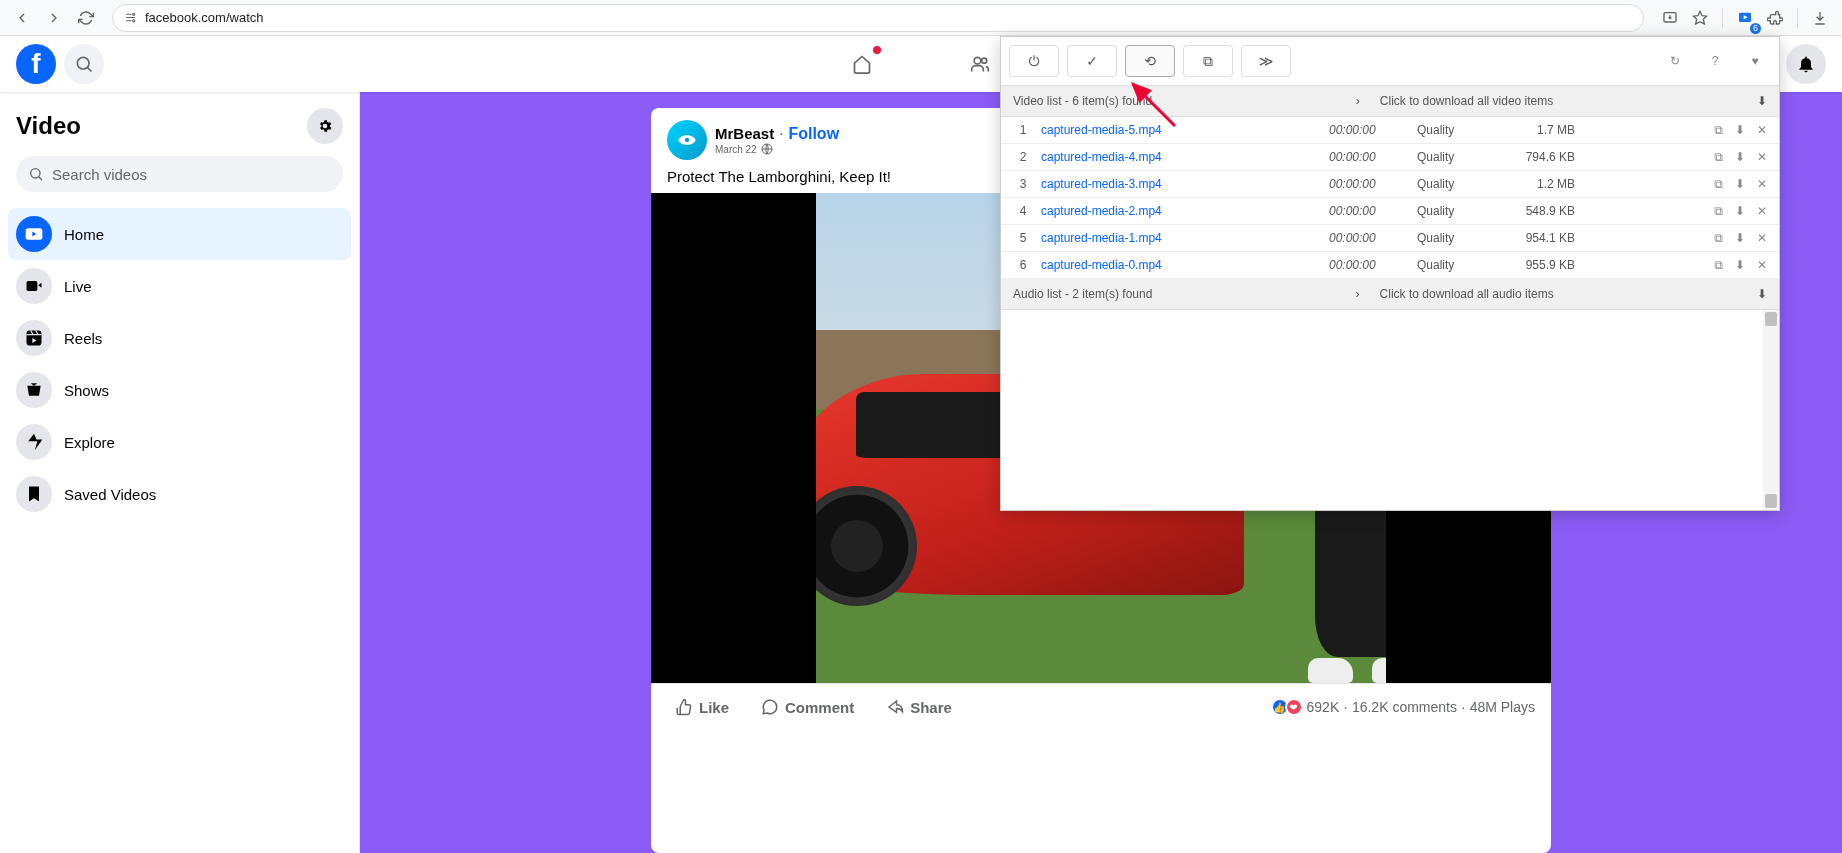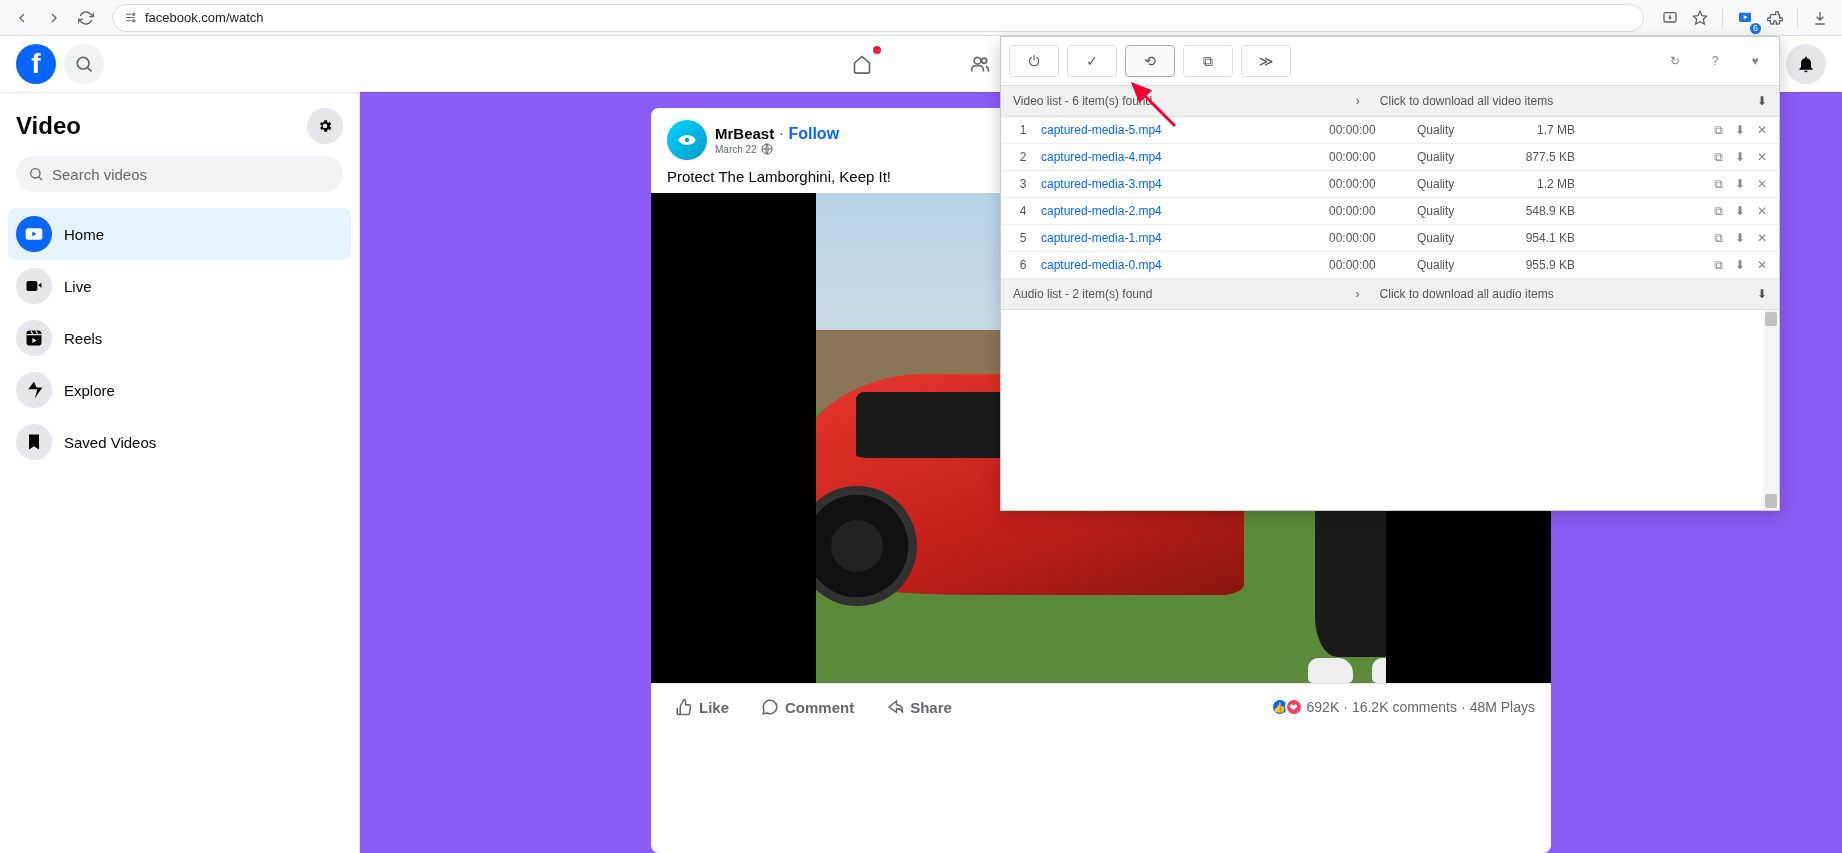--- a/index.html
+++ b/index.html
@@ -79,21 +79,21 @@
 .ext-tb-btn.active { border-color: #aaa; background: #fafafa; }
 .ext-tb-spacer { flex: 1; }
 .ext-tb-icon { width: 32px; height: 32px; display: flex; align-items: center; justify-content: center; color: #888; }
 .ext-section { background: #f0f0f0; padding: 8px 12px; display: flex; align-items: center; gap: 12px; border-bottom: 1px solid #ddd; }
 .ext-sec-left { flex: 0 0 auto; }
 .ext-sec-chev { margin-left: auto; margin-right: 8px; }
 .ext-list { max-height: 200px; overflow-y: scroll; }
 .ext-row { display: flex; align-items: center; padding: 6px 12px; border-bottom: 1px solid #eee; gap: 8px; }
 .ext-idx { width: 20px; text-align: center; }
 .ext-fname { color: #0866ff; flex: 0 0 280px; }
-.ext-dur { flex: 0 0 80px; }
+.ext-dur { flex: 0 0 80px; font-style: italic; }
 .ext-qual { flex: 0 0 70px; }
 .ext-size { flex: 0 0 80px; text-align: right; }
 .ext-acts { display: flex; gap: 12px; margin-left: auto; color: #888; }
 .ext-act { cursor: pointer; }
 .ext-empty { height: 200px; position: relative; }
 .ext-scrollbar { position: absolute; right: 0; top: 0; bottom: 0; width: 16px; background: #f5f5f5; }
 .ext-thumb { position: absolute; right: 2px; width: 12px; background: #c0c0c0; border-radius: 2px; }
 
 .red-arrow { position: absolute; z-index: 200; pointer-events: none; }
 
@@ -241,20 +241,28 @@
     </div>
     <div class="sb-item">
       <div class="sb-icon">
           <svg viewBox="0 0 24 24" fill="currentColor">
             <rect x="3" y="3" width="18" height="18" rx="4"></rect>
             <path d="M3 8h18M8 3l3 5M14 3l3 5" stroke="#e4e6eb" stroke-width="1.5" fill="none"></path>
             <path d="M10 12l5 3-5 3v-6z" fill="#e4e6eb"></path>
           </svg>
         </div>
       <span class="sb-label">Reels</span>
+    </div>
+    <div class="sb-item">
+      <div class="sb-icon">
+          <svg viewBox="0 0 24 24" fill="currentColor">
+            <path d="M4 7h16l-2 12H6L4 7zm4-3l4 3 4-3"></path>
+          </svg>
+        </div>
+      <span class="sb-label">Shows</span>
     </div>
     <div class="sb-item">
       <div class="sb-icon">
           <svg viewBox="0 0 24 24" fill="currentColor">
             <path d="M12 2l3 7h7l-9 13 3-11H5l7-9z"></path>
           </svg>
         </div>
       <span class="sb-label">Explore</span>
     </div>
     <div class="sb-item">
@@ -376,21 +384,21 @@
           <span class="ext-act">⧉</span>
           <span class="ext-act">⬇</span>
           <span class="ext-act">✕</span>
         </span>
       </div>
       <div class="ext-row">
         <span class="ext-idx">2</span>
         <span class="ext-fname">captured-media-4.mp4</span>
         <span class="ext-dur">00:00:00</span>
         <span class="ext-qual">Quality</span>
-        <span class="ext-size">877.5 KB</span>
+        <span class="ext-size">794.6 KB</span>
         <span class="ext-acts">
           <span class="ext-act">⧉</span>
           <span class="ext-act">⬇</span>
           <span class="ext-act">✕</span>
         </span>
       </div>
       <div class="ext-row">
         <span class="ext-idx">3</span>
         <span class="ext-fname">captured-media-3.mp4</span>
         <span class="ext-dur">00:00:00</span>

